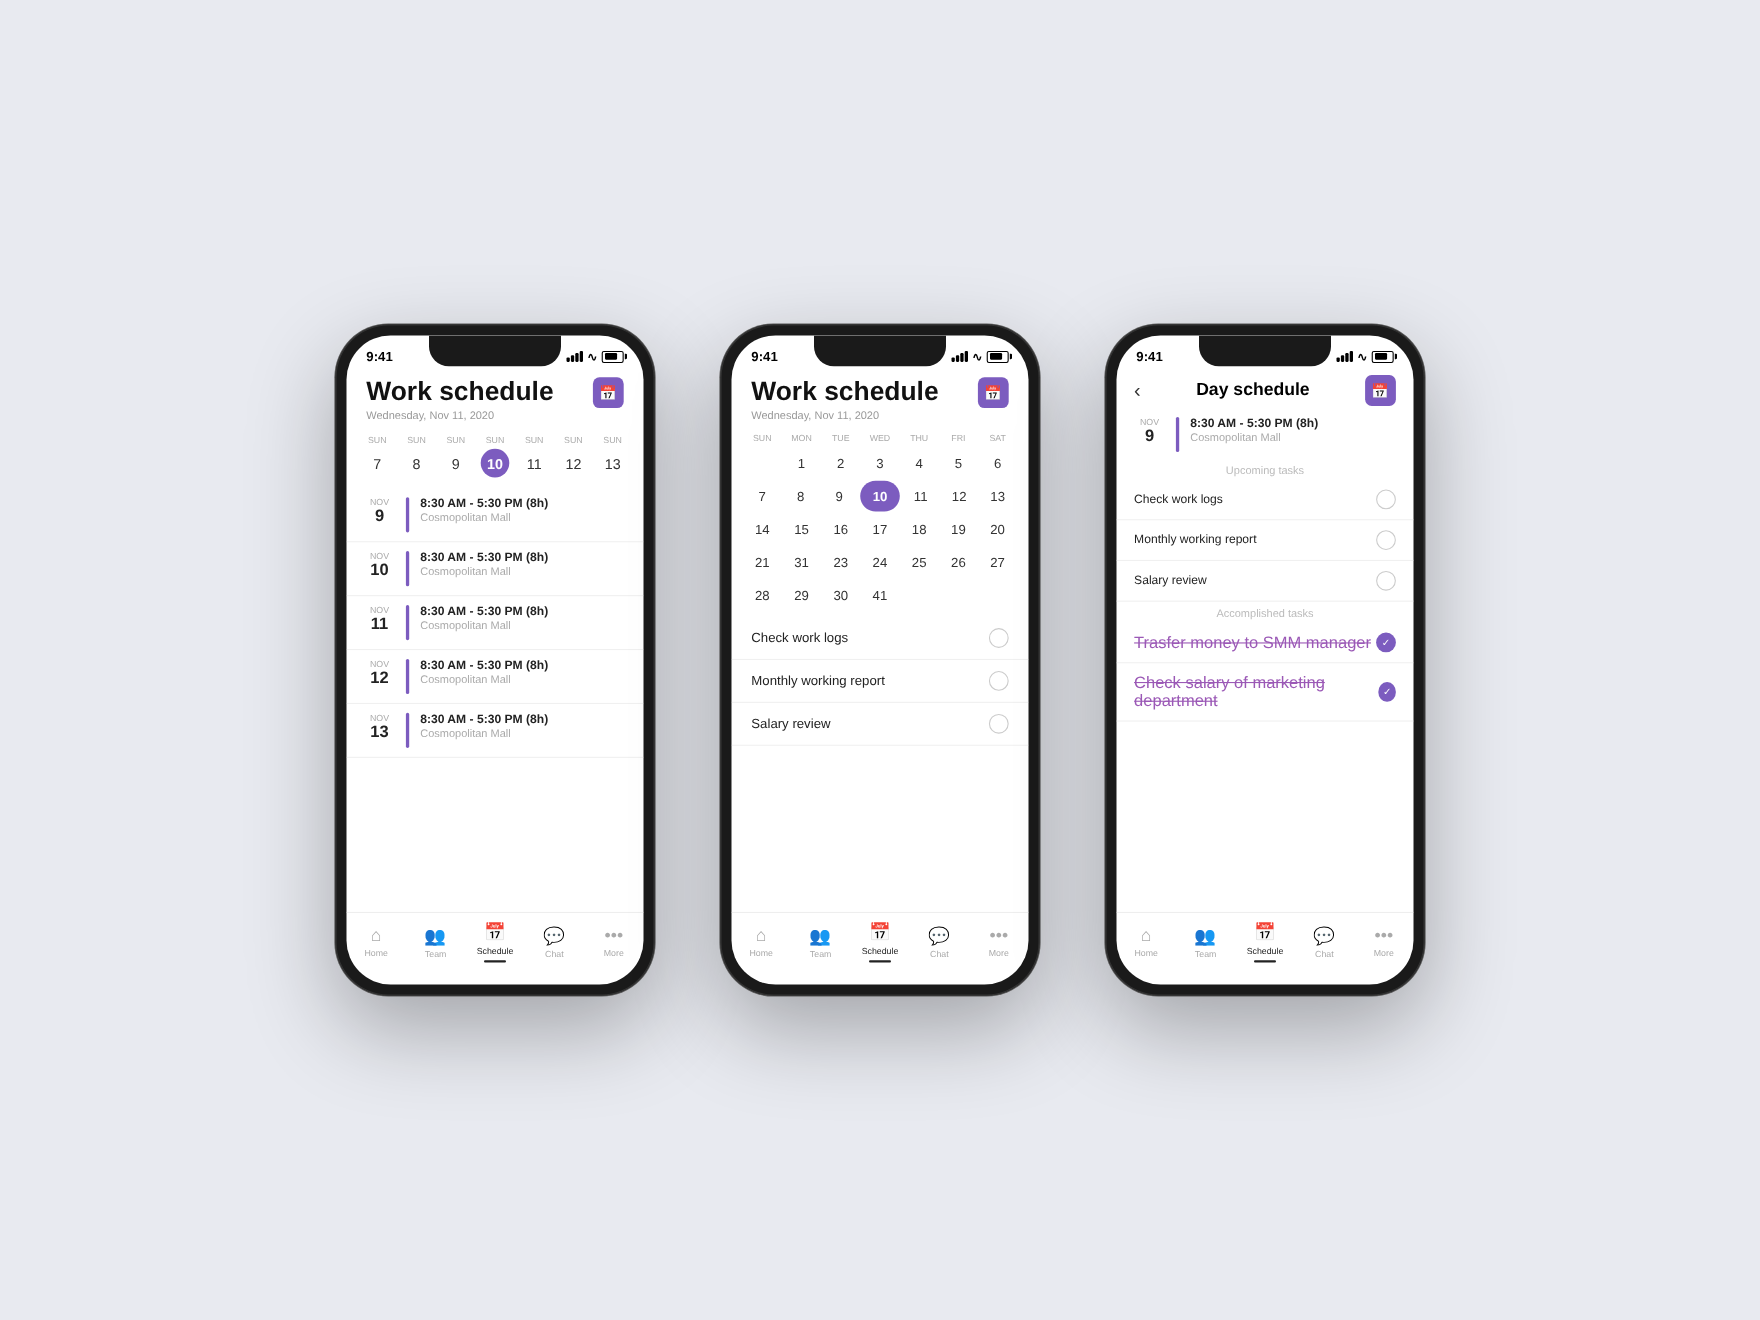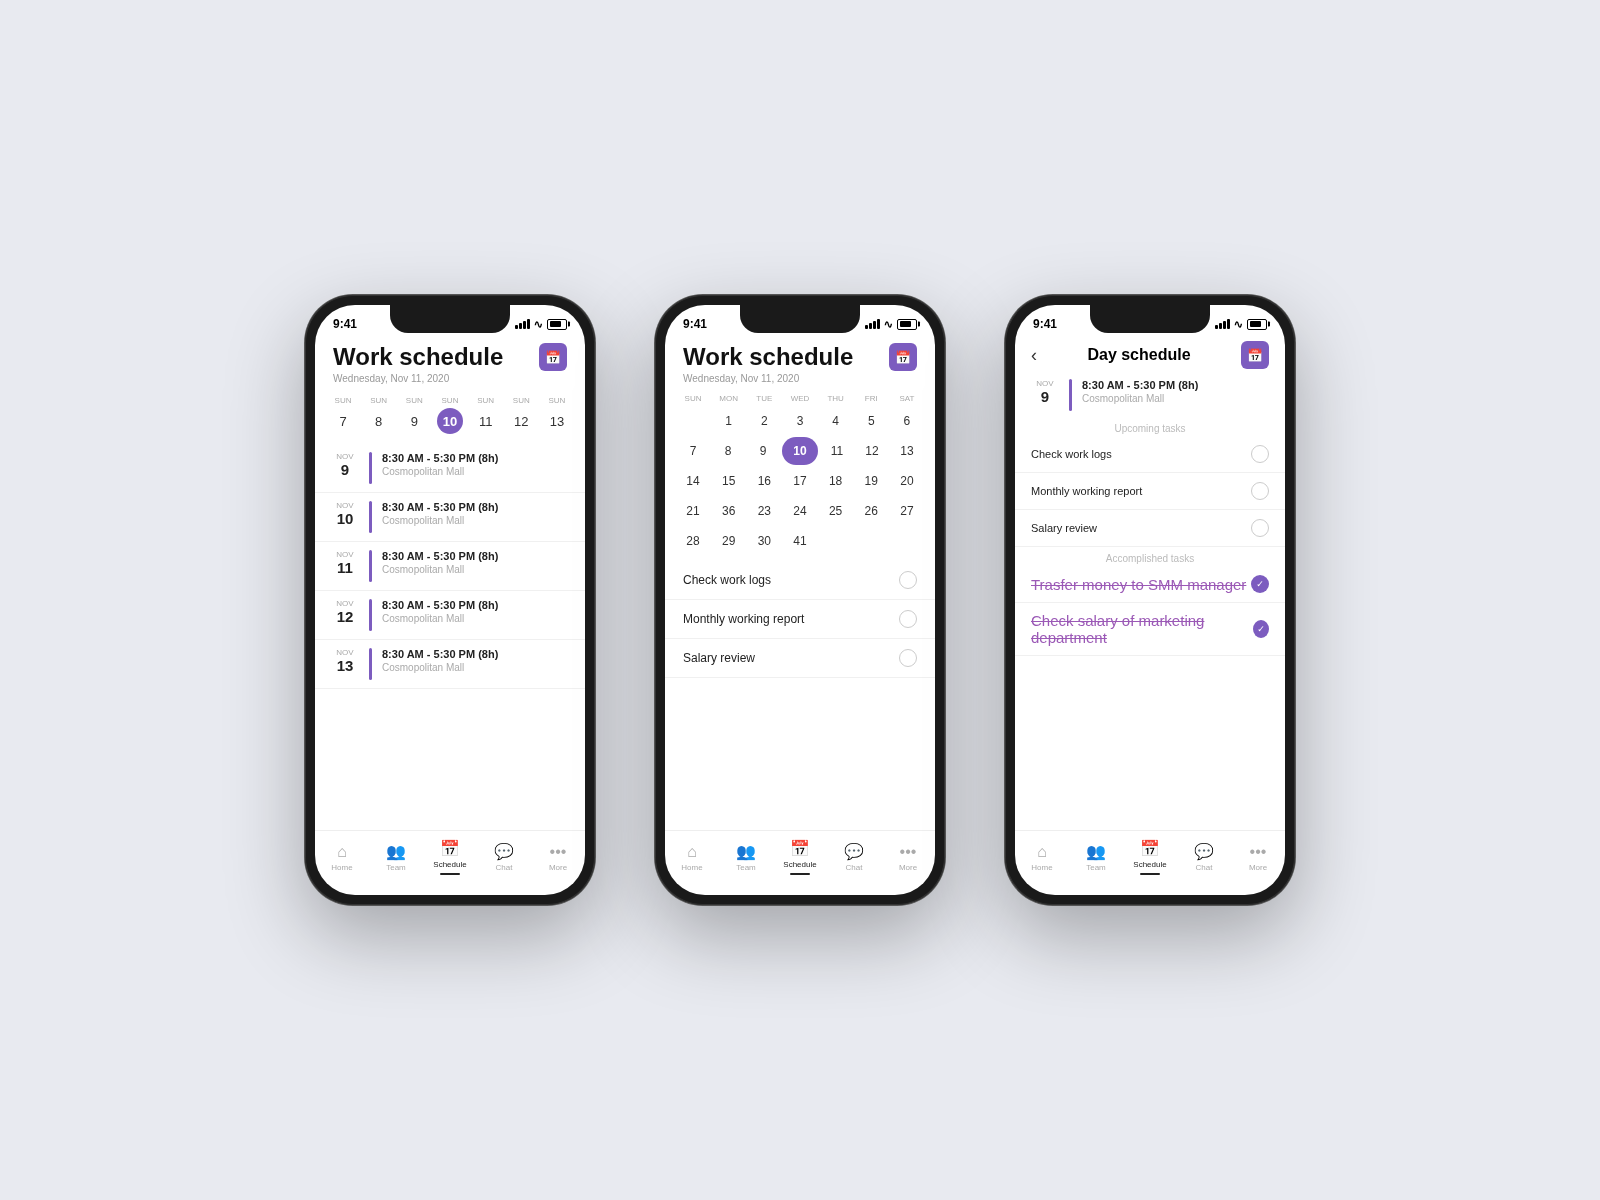--- a/index.html
+++ b/index.html
@@ -700,21 +700,21 @@
         <div class="cal-cell">14</div>
         <div class="cal-cell">15</div>
         <div class="cal-cell">16</div>
         <div class="cal-cell">17</div>
         <div class="cal-cell">18</div>
         <div class="cal-cell">19</div>
         <div class="cal-cell">20</div>
       </div>
       <div class="cal-week">
         <div class="cal-cell">21</div>
-        <div class="cal-cell">36</div>
+        <div class="cal-cell">31</div>
         <div class="cal-cell">23</div>
         <div class="cal-cell">24</div>
         <div class="cal-cell">25</div>
         <div class="cal-cell">26</div>
         <div class="cal-cell">27</div>
       </div>
       <div class="cal-week">
         <div class="cal-cell">28</div>
         <div class="cal-cell">29</div>
         <div class="cal-cell">30</div>

